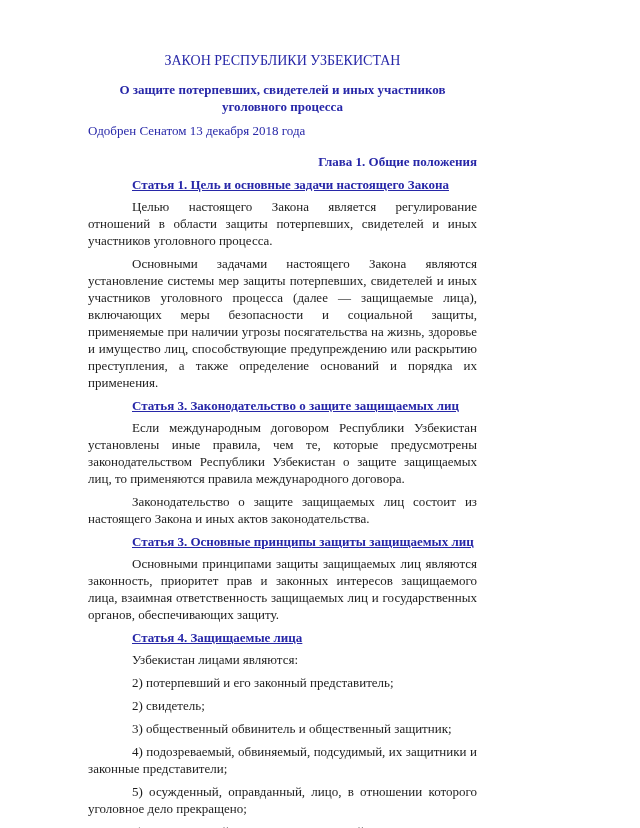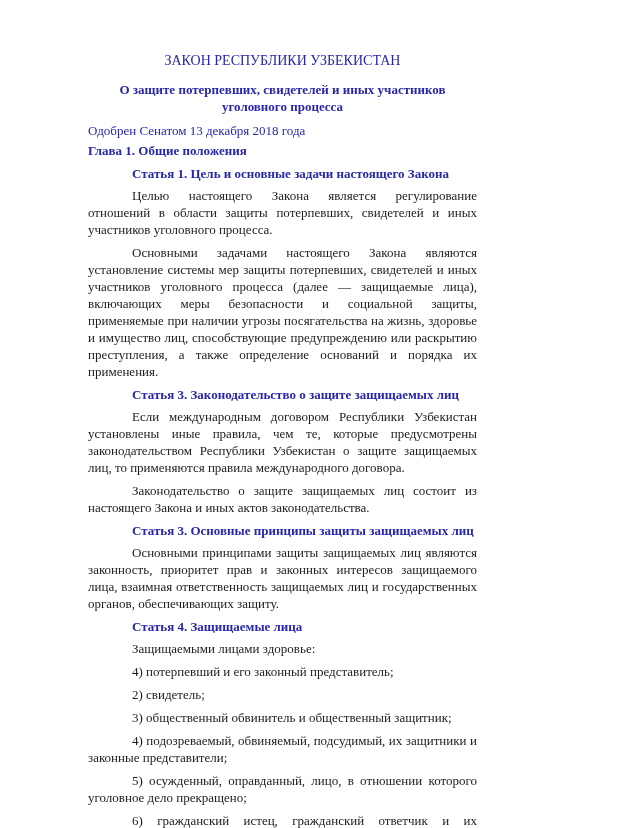--- a/index.html
+++ b/index.html
@@ -41,34 +41,35 @@
     line-height: 17px;
     margin: 12px 0 7px 0;
   }
   .meta-line {
     color: var(--blue);
     font-size: 13px;
     line-height: 17px;
     margin: 0;
   }
   .chapter-heading {
-    text-align: left;
+    text-align: right;
     color: var(--blue);
     font-weight: bold;
     font-size: 13px;
     line-height: 17px;
-    margin: 3px 0 0 0;
+    margin: 14px 0 0 0;
   }
   .article-heading {
     color: var(--blue);
     font-weight: bold;
     font-size: 13px;
     line-height: 17px;
     text-indent: 44px;
     margin: 6px 0 5px 0;
+    text-decoration: underline;
   }
   .paragraph {
     color: var(--ink);
     text-align: justify;
     text-indent: 44px;
     margin: 0 0 6px 0;
   }
 </style>
 </head>
 <body>
@@ -81,21 +82,21 @@
   <div id="articles">
       <div class="article-heading">Статья 1. Цель и основные задачи настоящего Закона</div>
       <div class="paragraph">Целью настоящего Закона является регулирование отношений в области защиты потерпевших, свидетелей и иных участников уголовного процесса.</div>
       <div class="paragraph">Основными задачами настоящего Закона являются установление системы мер защиты потерпевших, свидетелей и иных участников уголовного процесса (далее — защищаемые лица), включающих меры безопасности и социальной защиты, применяемые при наличии угрозы посягательства на жизнь, здоровье и имущество лиц, способствующие предупреждению или раскрытию преступления, а также определение оснований и порядка их применения.</div>
       <div class="article-heading">Статья 3. Законодательство о защите защищаемых лиц</div>
       <div class="paragraph">Если международным договором Республики Узбекистан установлены иные правила, чем те, которые предусмотрены законодательством Республики Узбекистан о защите защищаемых лиц, то применяются правила международного договора.</div>
       <div class="paragraph">Законодательство о защите защищаемых лиц состоит из настоящего Закона и иных актов законодательства.</div>
       <div class="article-heading">Статья 3. Основные принципы защиты защищаемых лиц</div>
       <div class="paragraph">Основными принципами защиты защищаемых лиц являются законность, приоритет прав и законных интересов защищаемого лица, взаимная ответственность защищаемых лиц и государственных органов, обеспечивающих защиту.</div>
       <div class="article-heading">Статья 4. Защищаемые лица</div>
-      <div class="paragraph">Защищаемыми лицами здоровье:</div>
-      <div class="paragraph">4) потерпевший и его законный представитель;</div>
+      <div class="paragraph">Узбекистан лицами являются:</div>
+      <div class="paragraph">2) потерпевший и его законный представитель;</div>
       <div class="paragraph">2) свидетель;</div>
       <div class="paragraph">3) общественный обвинитель и общественный защитник;</div>
       <div class="paragraph">4) подозреваемый, обвиняемый, подсудимый, их защитники и законные представители;</div>
       <div class="paragraph">5) осужденный, оправданный, лицо, в отношении которого уголовное дело прекращено;</div>
       <div class="paragraph">6) гражданский истец, гражданский ответчик и их представители;</div>
     </div>
 </div>
 
 </body></html>

